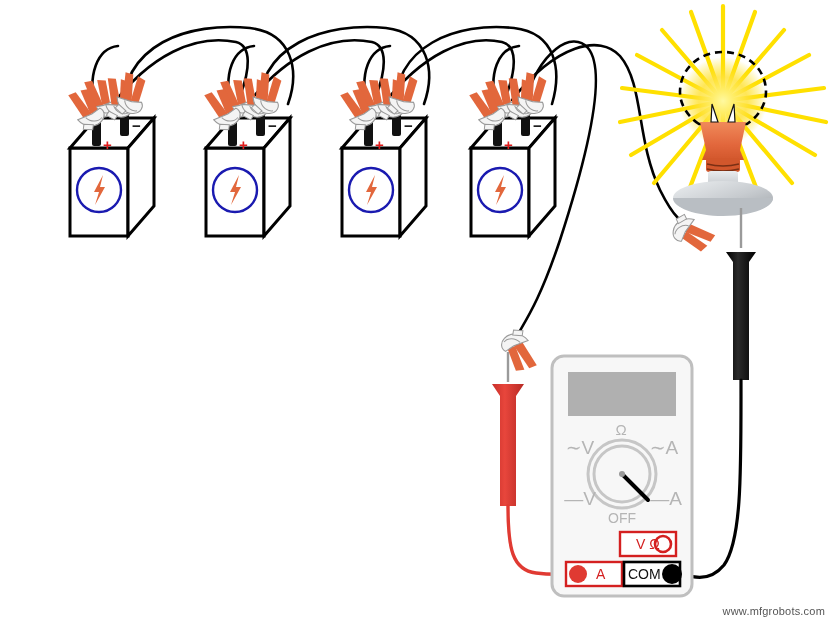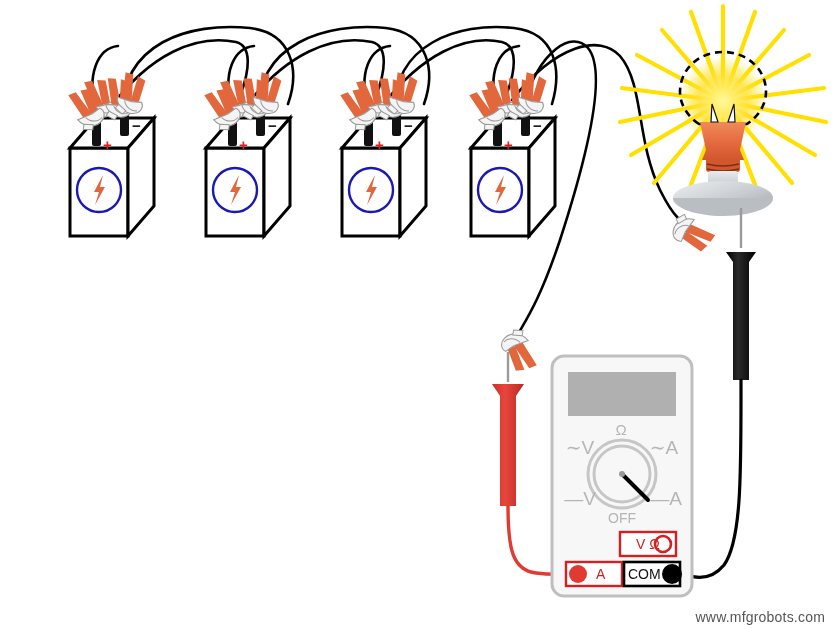--- a/index.html
+++ b/index.html
@@ -1,20 +1,20 @@
 <!DOCTYPE html>
 <html><head>
 <meta charset="utf-8">
 <style>
   html,body{margin:0;padding:0;background:#ffffff;}
   body{width:833px;height:629px;position:relative;overflow:hidden;
        font-family:"Liberation Sans",sans-serif;}
   #stage{position:absolute;left:0;top:0;width:833px;height:629px;}
   svg{display:block;}
-  .wm{position:absolute;right:8px;bottom:4px;font-size:14px;color:#555;
+  .wm{position:absolute;right:8px;bottom:12px;font-size:11px;color:#555;
       font-family:"Liberation Sans",sans-serif;letter-spacing:0.2px;}
 </style>
 </head>
 <body>
 
 <div id="stage">
 <svg width="833" height="629" viewBox="0 0 833 629" xmlns="http://www.w3.org/2000/svg">
   <defs>
     <linearGradient id="lampBaseGrad" x1="0" y1="0" x2="0" y2="1">
       <stop offset="0%" stop-color="#e9ecee"></stop>

